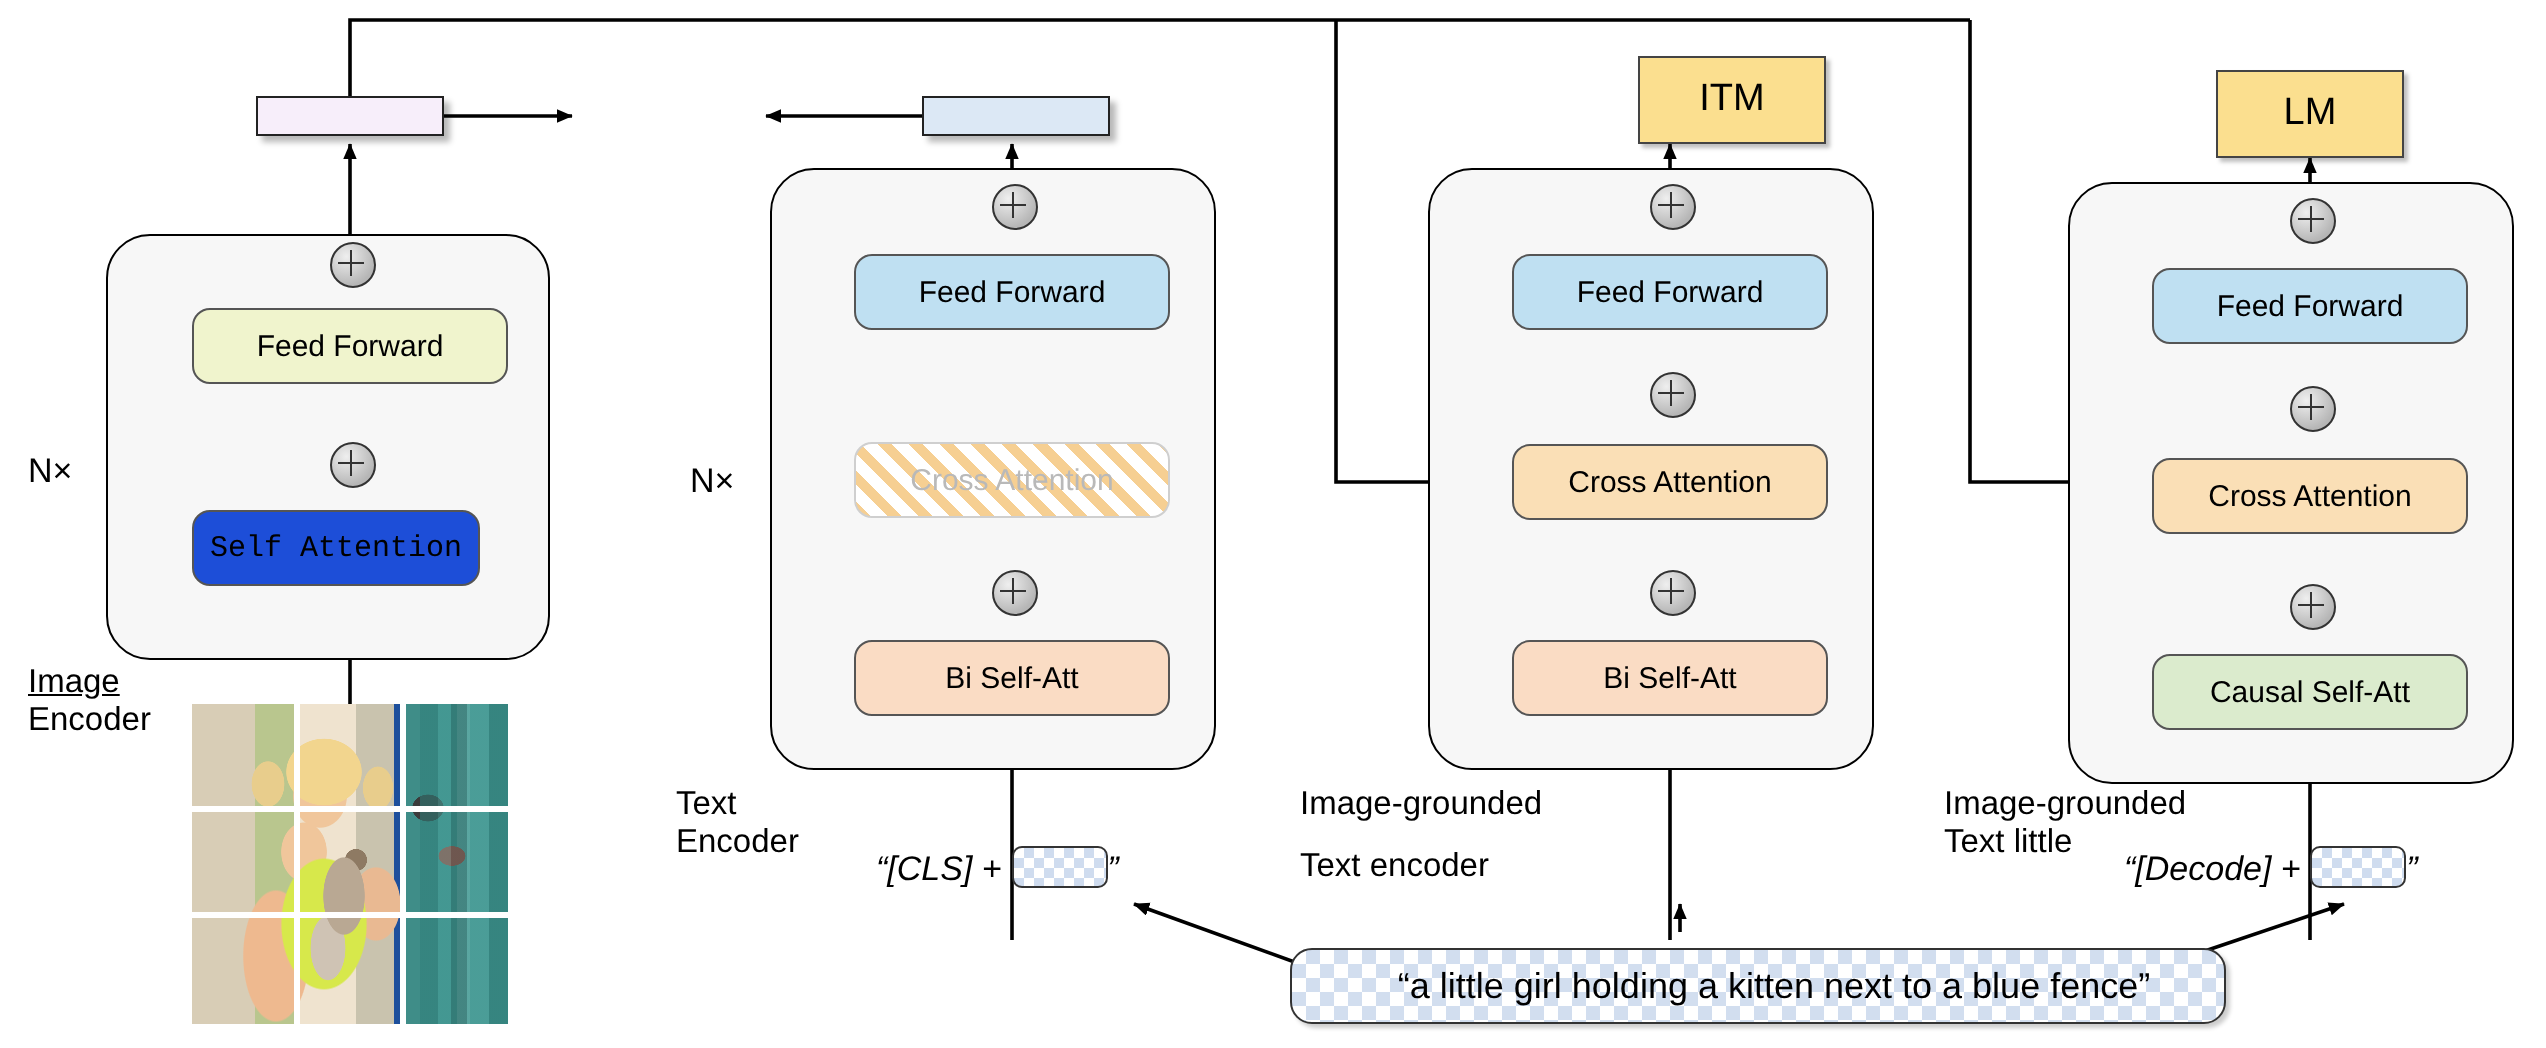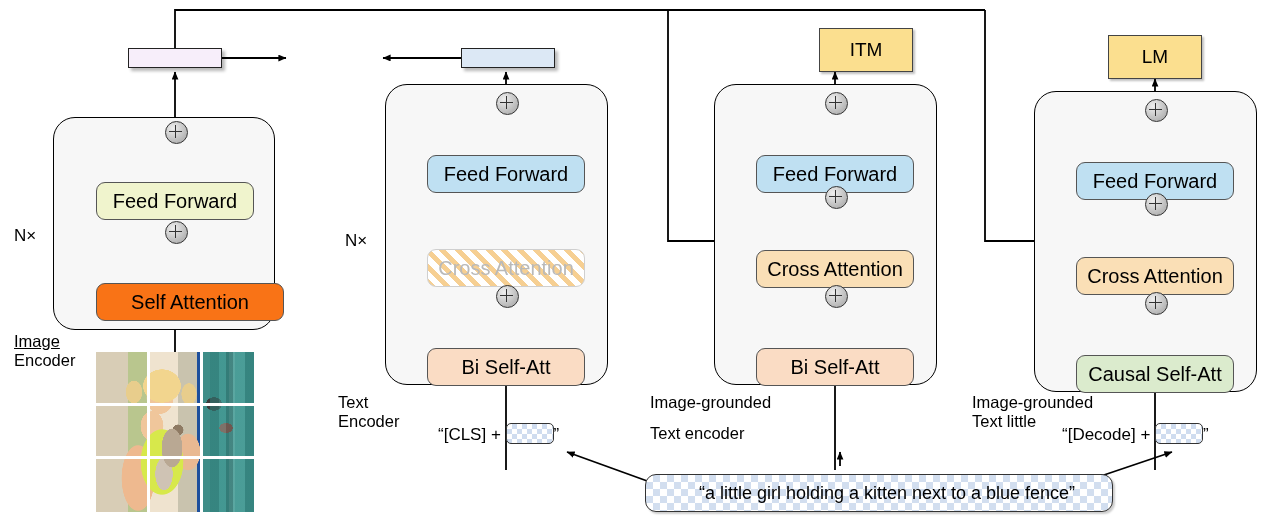--- a/index.html
+++ b/index.html
@@ -5,36 +5,36 @@
   html,body{margin:0;padding:0;background:#fff;}
   body{width:1273px;height:524px;position:relative;overflow:hidden;
        font-family:"Liberation Sans", sans-serif;color:#000;}
   #stage{position:absolute;left:0;top:0;width:1273px;height:524px;}
   svg#wires{position:absolute;left:0;top:0;width:1273px;height:524px;pointer-events:none;}
 
   .modbox{position:absolute;border:1.8px solid #000;border-radius:22px;
           background:#f7f7f7;box-sizing:border-box;}
   .opbox{position:absolute;border:1.4px solid #555;border-radius:9px;
          box-sizing:border-box;display:flex;align-items:center;justify-content:center;
-         font-size:20px;white-space:nowrap;z-index:4;margin-top:28px;}
+         font-size:15px;white-space:nowrap;z-index:4;}
   .headbox{position:absolute;border:1.6px solid #444;background:#fbdf8f;
            box-sizing:border-box;display:flex;align-items:center;justify-content:center;
            font-size:19px;z-index:5;box-shadow:2px 2px 2px rgba(0,0,0,.25);}
   .featbar{position:absolute;border:1.8px solid #222;box-sizing:border-box;z-index:5;
            box-shadow:3px 3px 3px rgba(0,0,0,.28);}
   .plus{position:absolute;width:21px;height:21px;border-radius:50%;
         background:radial-gradient(circle at 34% 30%, #efefef, #b6b6b6 72%);
         border:1.4px solid #333;z-index:6;}
   .plus:before,.plus:after{content:"";position:absolute;background:#333;}
   .plus:before{left:3px;top:9px;width:13px;height:1.4px;}
   .plus:after{top:3px;left:9px;height:13px;width:1.4px;}
 
   .cap{position:absolute;font-size:16.5px;line-height:19px;white-space:pre;z-index:7;}
   .nx{position:absolute;font-size:17px;z-index:7;}
-  .tok{position:absolute;font-size:17px;white-space:nowrap;z-index:7;}
+  .tok{position:absolute;font-size:17px;white-space:nowrap;z-index:7;font-style:italic;}
   .chip{display:inline-block;width:46px;height:19px;vertical-align:-4px;
         border:1.5px solid #333;border-radius:5px;
         background-color:#fff;
         background-image:
           linear-gradient(45deg,#cfdcef 25%,transparent 25%,transparent 75%,#cfdcef 75%),
           linear-gradient(45deg,#cfdcef 25%,transparent 25%,transparent 75%,#cfdcef 75%);
         background-size:10px 10px;background-position:0 0,5px 5px;}
   .capbox{position:absolute;border:1.6px solid #333;border-radius:11px;
           font-size:18px;display:flex;align-items:center;justify-content:center;
           white-space:nowrap;z-index:7;box-shadow:2px 2px 2px rgba(0,0,0,.2);
@@ -116,21 +116,21 @@
 
       <path d="M650,482 L567,452" marker-end="url(#ah)"></path>
       <path d="M840,466 L840,452" marker-end="url(#ah)"></path>
       <path d="M1095,478 L1172,452" marker-end="url(#ah)"></path>
     </g>
   </svg>
 
   <div class="modbox" style="left:53px;top:117px;width:222px;height:213px;"></div>
   <div class="nx" style="left:14px;top:226px;">N×</div>
   <div class="opbox" style="left:96px;top:154px;width:158px;height:38px;background:#f0f4cd;">Feed Forward</div>
-  <div class="opbox" style="left:96px;top:255px;width:188px;height:38px;background:#f97316;">Self Attention</div>
+  <div class="opbox" style="left:96px;top:255px;width:144px;height:38px;background:#1d4ed8;font-family:Liberation Mono, monospace;">Self Attention</div>
   <div class="plus" style="left:164.5px;top:121px;"></div>
   <div class="plus" style="left:164.5px;top:221px;"></div>
   <div class="cap" style="left:14px;top:332px;text-decoration:underline;">Image</div>
   <div class="cap" style="left:14px;top:351px;">Encoder</div>
 
   <div id="photo" style="left:96px;top:352px;width:158px;height:160px;">
     <div class="ly" style="background:
         linear-gradient(90deg,#d8cdb6 0 20%, #b9c68e 20% 34%, #efe3cf 34% 52%, #c9c3ae 52% 64%, #1d4f9c 64% 67%, #3f8d88 67% 100%);"></div>
     <div class="ly" style="background:
         radial-gradient(ellipse 34px 30px at 66px 34px, #f2d58e 0 55%, transparent 56%),

